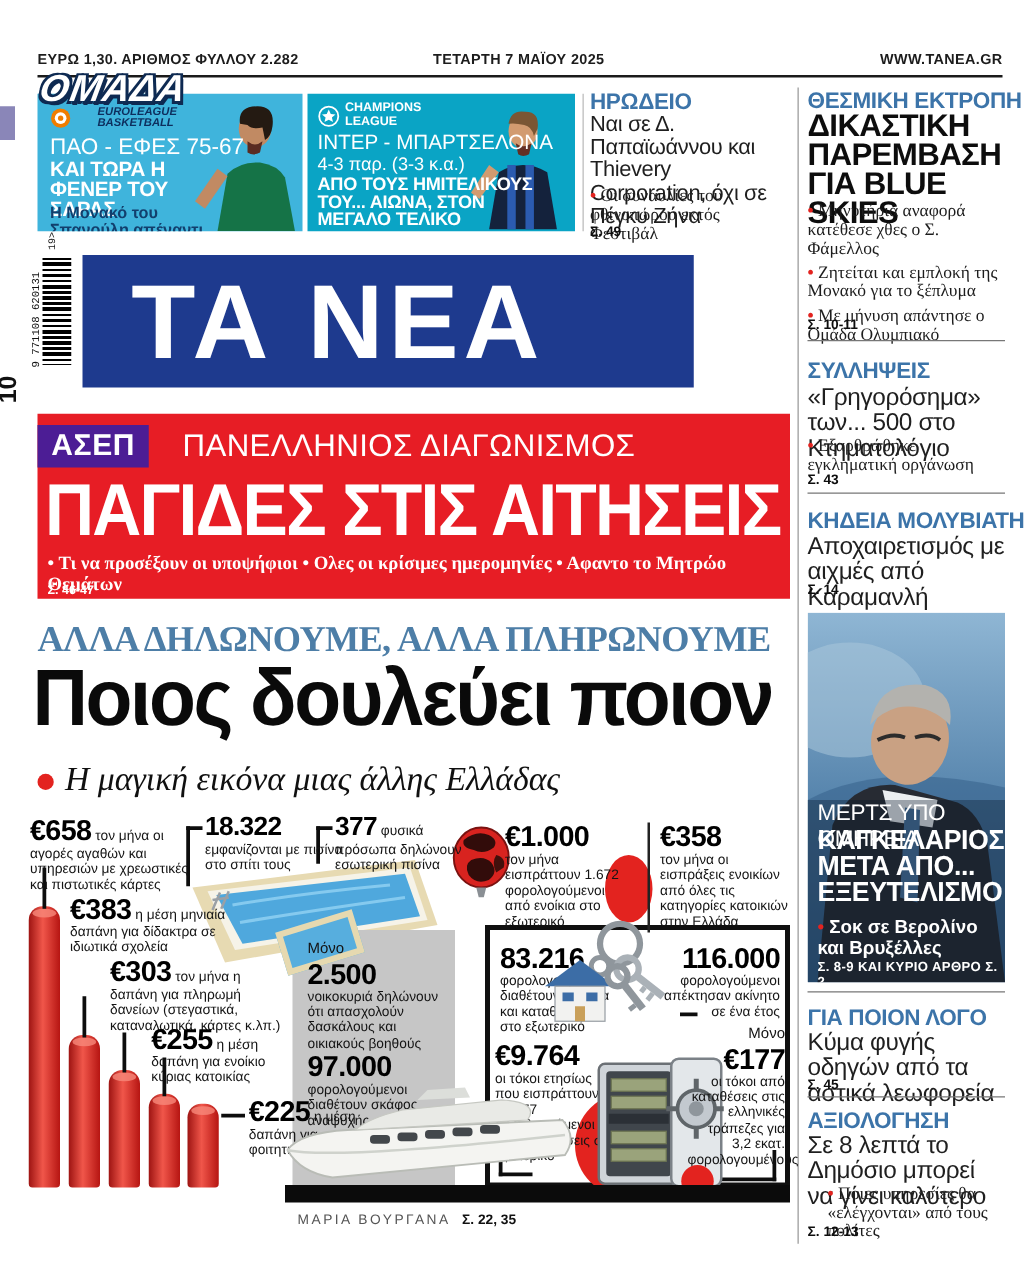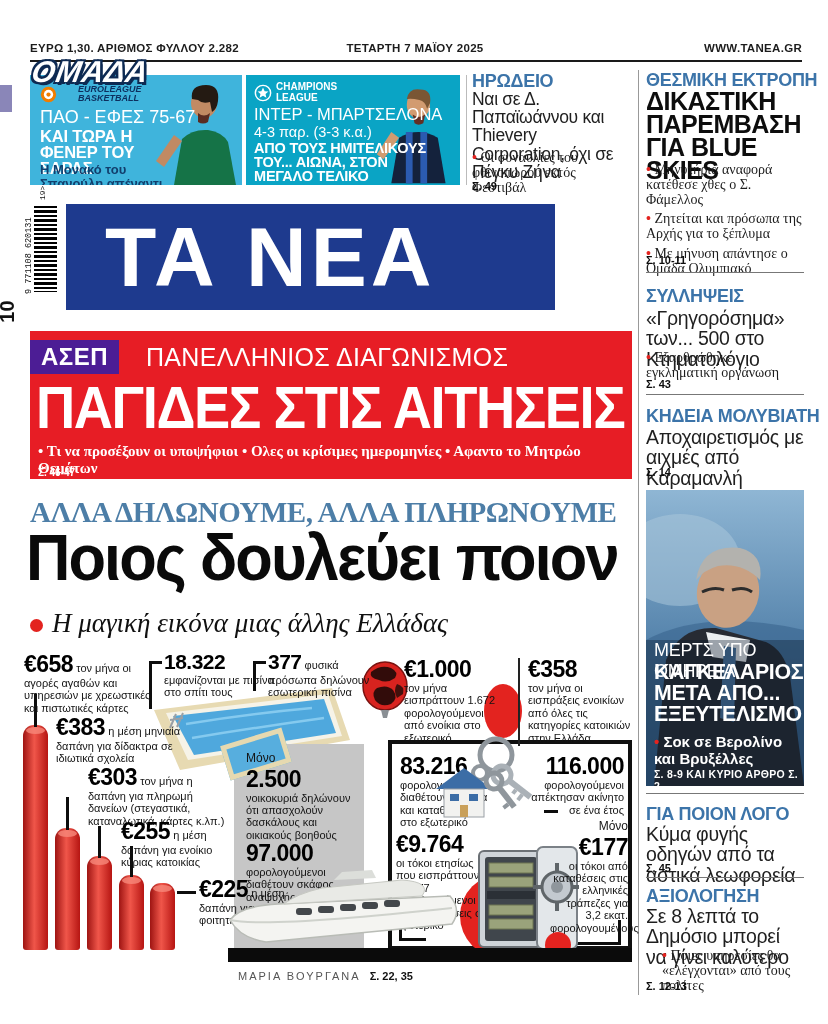--- a/index.html
+++ b/index.html
@@ -289,21 +289,21 @@
   <div class="abs" style="left:238px;top:970px;font-size:11px;z-index:5;">
     <span actable="false" style="letter-spacing:2px;color:#555;">ΜΑΡΙΑ ΒΟΥΡΓΑΝΑ</span>
     <span style="font-weight:900;color:#111;margin-left:6px;">Σ. 22, 35</span>
   </div>
 
   <div>
     <div class="abs sb-kicker" style="left:646px;top:70px;">ΘΕΣΜΙΚΗ ΕΚΤΡΟΠΗ</div>
     <div class="abs sb-head-strong" style="left:646px;top:90px;width:158px;">ΔΙΚΑΣΤΙΚΗ ΠΑΡΕΜΒΑΣΗ ΓΙΑ BLUE SKIES</div>
     <div class="abs" style="left:646px;top:158px;width:158px;">
       <div class="sb-bullet">Μηνυτήρια αναφορά κατέθεσε χθες ο Σ. Φάμελλος</div>
-      <div class="sb-bullet">Ζητείται και πρόσωπα της Αρχής για το ξέπλυμα</div>
+      <div class="sb-bullet">Ζητείται και εμπλοκή της Μονακό για το ξέπλυμα</div>
       <div class="sb-bullet">Με μήνυση απάντησε ο Ομάδα Ολυμπιακό</div>
     </div>
     <div class="abs sb-page" style="left:646px;top:254px;">Σ. 10-11</div>
   </div>
   <div class="rule" style="left:646px;top:272px;width:158px;"></div>
 
   <div>
     <div class="abs sb-kicker" style="left:646px;top:286px;">ΣΥΛΛΗΨΕΙΣ</div>
     <div class="abs sb-head" style="left:646px;top:308px;width:158px;">«Γρηγορόσημα» των... 500 στο Κτηματολόγιο</div>
     <div class="abs sb-bullet" style="left:646px;top:346px;width:150px;">Εξαρθρώθηκε εγκληματική οργάνωση</div>

